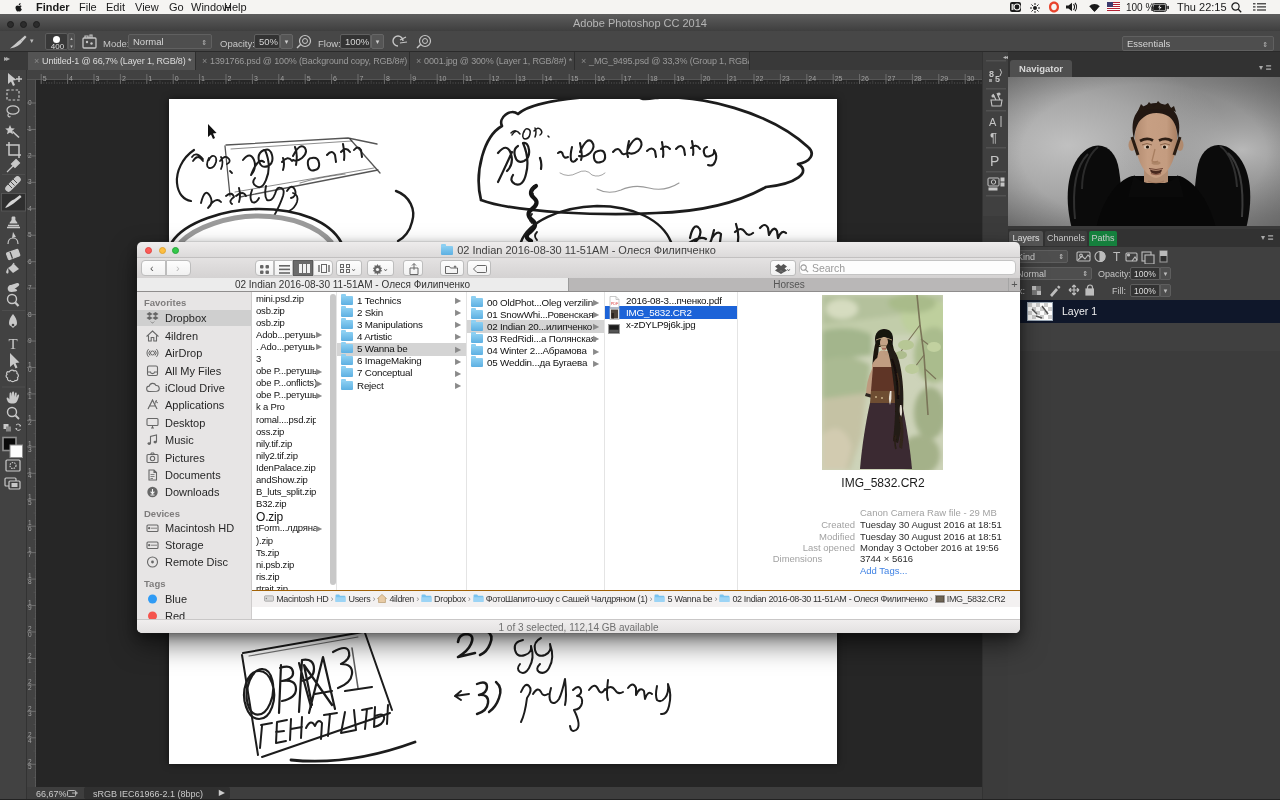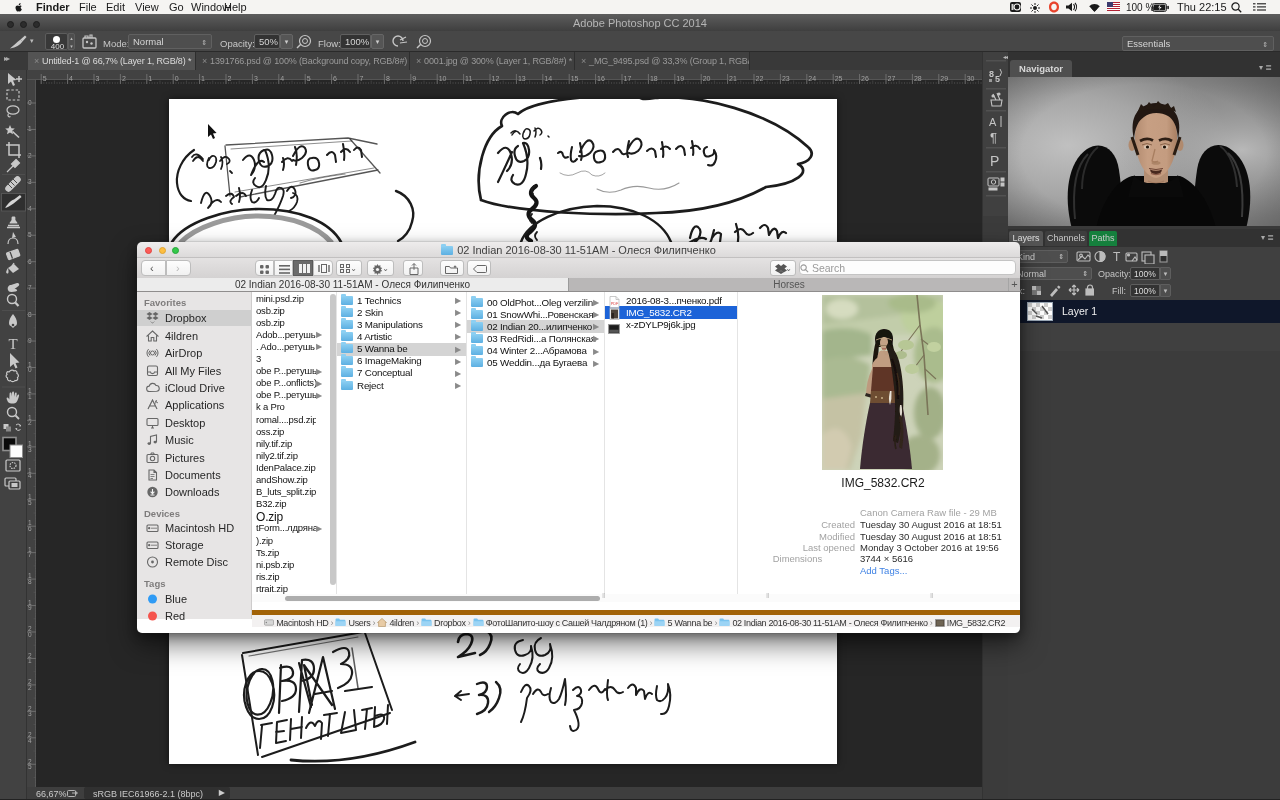--- a/index.html
+++ b/index.html
@@ -55,21 +55,21 @@
 .srow { position:absolute; left:0; width:115px; height:16px; line-height:16px; }
 .srow .lab { position:absolute; left:28px; top:0; }
 .shead { position:absolute; left:7px; color:#7e7c7c; font-size:9.5px; font-weight:bold; }
 #fcols { left:115px; top:0; width:768px; height:302px; background:#fff; }
 .cdiv { position:absolute; top:0; width:1px; height:302px; background:#e4e4e4; }
 .crow { position:absolute; font-size:9.8px; letter-spacing:-0.2px; color:#111; white-space:nowrap; }
 .fold { position:absolute; width:12px; height:9px; border-radius:1px; background:linear-gradient(#8ccff2,#5db0e2); }
 .fold:before { content:""; position:absolute; left:0; top:-2px; width:5px; height:3px; border-radius:1px 1px 0 0; background:#8ccff2; }
 .arr { position:absolute; color:#8a8a8a; font-size:8px; }
 #fscroll { left:115px; top:302px; width:768px; height:8px; background:#fbfbfb; }
-#fpath { left:115px; top:318px; width:768px; height:17px; background:#f3f1f1; border-top:5px solid #a16207; font-size:9px; color:#333; }
+#fpath { left:115px; top:298px; width:768px; height:17px; background:#f3f1f1; border-top:1px solid #a16207; font-size:9px; color:#333; }
 #fstatus { left:0; top:327px; width:883px; height:14px; background:linear-gradient(#f0eeee,#e3e1e1); border-top:1px solid #c9c7c7; border-radius:0 0 5px 5px; font-size:10px; color:#6f6f6f; text-align:center; line-height:15px; }
 .pv { position:absolute; font-size:9.5px; }
 </style>
 </head>
 <body>
 <div id="stage">
   <div class="abs" id="cnv">
       <div id="doc">
     <svg width="668" height="665" viewBox="169 99 668 665" style="position:absolute;left:0;top:0">
       <g fill="none" stroke="#1c1c1c" stroke-linecap="round" stroke-linejoin="round">
@@ -1695,15 +1695,16 @@
               <path d="M0.5 1.5 a1 1 0 0 1 1-1 h3 l1 1.5 h5 a1 1 0 0 1 1 1 V8 a1 1 0 0 1-1 1 h-9 a1 1 0 0 1-1-1z" fill="#79c3ef"></path>
               <path d="M0.5 3.5 h11 V8 a1 1 0 0 1-1 1 h-9 a1 1 0 0 1-1-1z" fill="#9cd4f5"></path>
             </svg><span> 5 Wanna be</span><span style="color:#8a8a8a;font-size:9px">&nbsp;›&nbsp;</span><svg width="11" height="9" viewBox="0 0 12 10" style="vertical-align:-1px">
               <path d="M0.5 1.5 a1 1 0 0 1 1-1 h3 l1 1.5 h5 a1 1 0 0 1 1 1 V8 a1 1 0 0 1-1 1 h-9 a1 1 0 0 1-1-1z" fill="#79c3ef"></path>
               <path d="M0.5 3.5 h11 V8 a1 1 0 0 1-1 1 h-9 a1 1 0 0 1-1-1z" fill="#9cd4f5"></path>
             </svg><span> 02 Indian 2016-08-30 11-51AM - Олеся  Филипченко</span><span style="color:#8a8a8a;font-size:9px">&nbsp;›&nbsp;</span><svg width="10" height="8" viewBox="0 0 11 9" style="vertical-align:-1px">
               <rect x="0.5" y="0.5" width="10" height="8" fill="#4c4238" stroke="#999" stroke-width=".8"></rect>
               <rect x="1.5" y="1.5" width="8" height="6" fill="#6e6454"></rect>
             </svg><span> IMG_5832.CR2</span></div>
         </div>
+      <div class="abs" id="fstatus">1 of 3 selected, 112,14 GB available</div>
     </div>
   </div>
 </div>
 
 </body></html>

